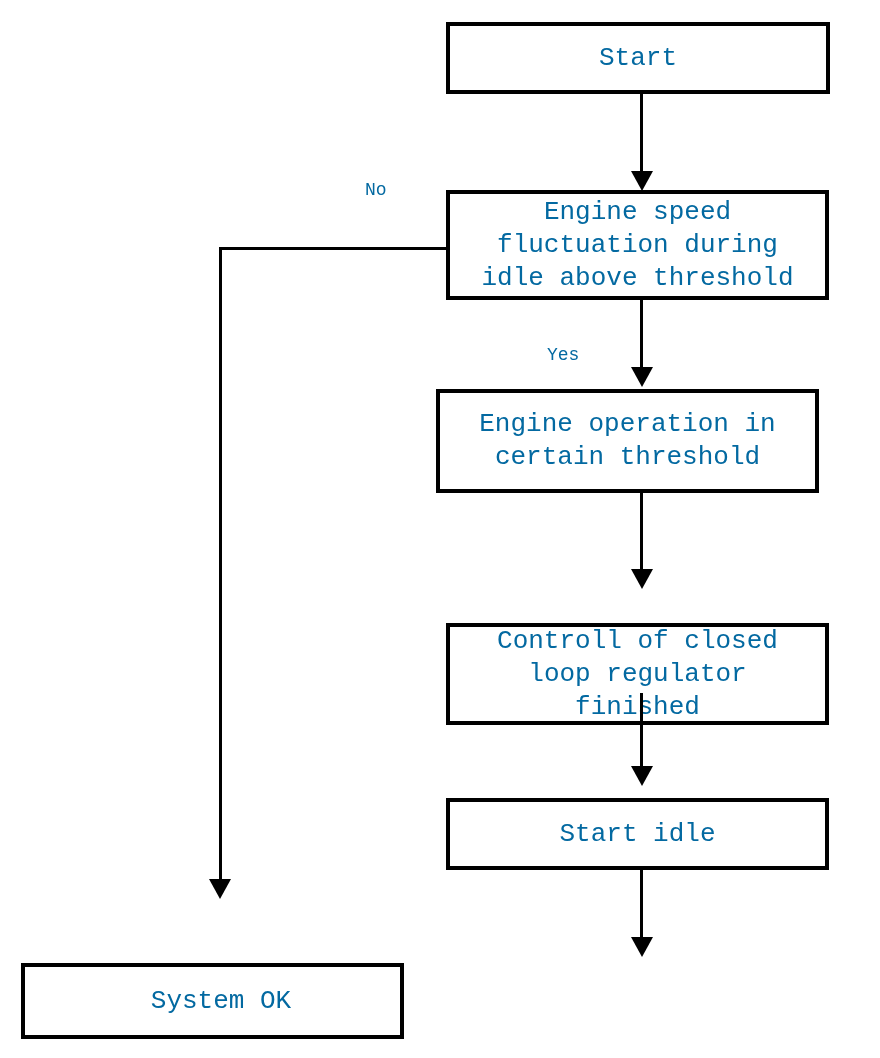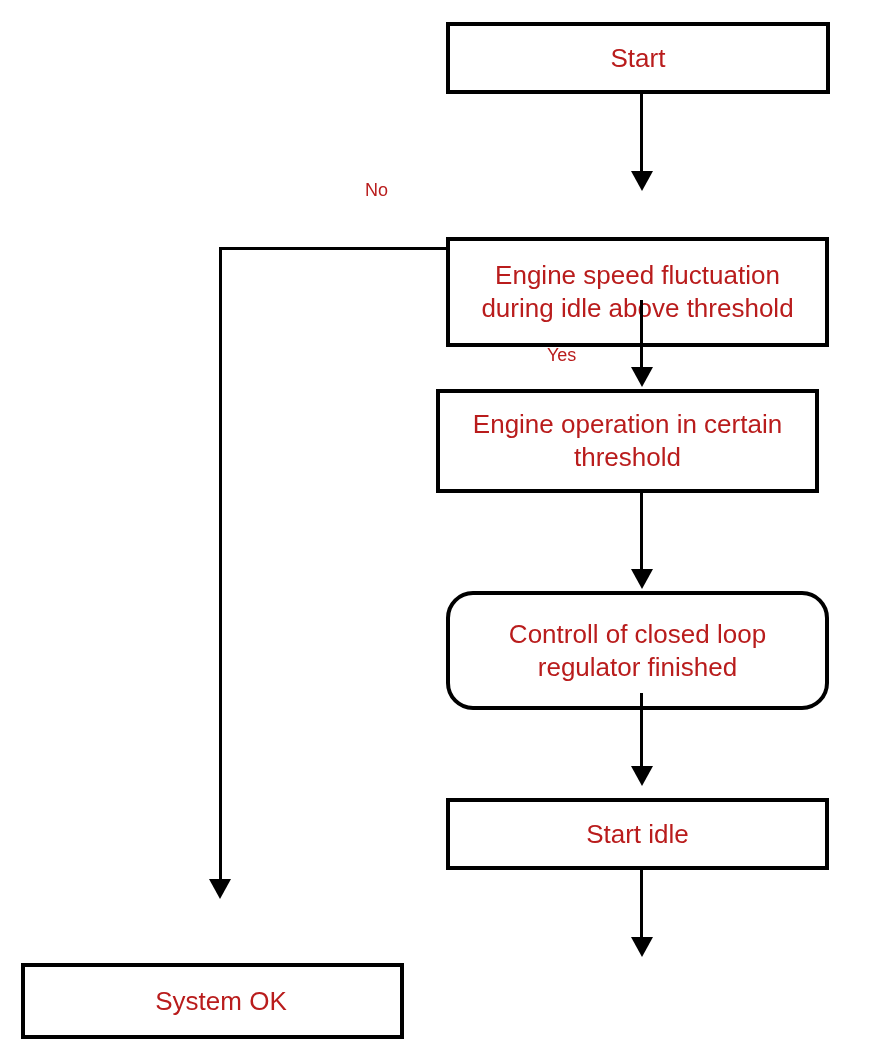--- a/index.html
+++ b/index.html
@@ -1,41 +1,41 @@
 <!DOCTYPE html>
 <html><head>
 <meta charset="utf-8">
 <style>
   html, body { margin: 0; padding: 0; background: #ffffff; }
   .canvas {
     position: relative;
     width: 880px;
     height: 1058px;
     background: #ffffff;
-    font-family: Liberation Sans, sans-serif;
-    color: #b91c1c;
+    font-family: Liberation Mono, monospace;
+    color: #0369a1;
     overflow: hidden;
   }
   .node {
     position: absolute;
     box-sizing: border-box;
     border: 4px solid #000000;
     background: #ffffff;
     display: flex;
     align-items: center;
     justify-content: center;
     text-align: center;
     font-size: 26px;
     line-height: 33px;
     padding: 0 12px;
   }
   #node-start     { left: 446px; top: 22px;  width: 384px; height: 72px; }
-  #node-decision  { left: 446px; top: 190px; width: 383px; height: 110px; margin-top: 47px; }
+  #node-decision  { left: 446px; top: 190px; width: 383px; height: 110px; }
   #node-operation { left: 436px; top: 389px; width: 383px; height: 104px; }
-  #node-control   { left: 446px; top: 591px; width: 383px; height: 119px; border-radius: 27px; }
+  #node-control   { left: 446px; top: 623px; width: 383px; height: 102px; }
   #node-idle      { left: 446px; top: 798px; width: 383px; height: 72px; }
   #node-mil       { left: 446px; top: 963px; width: 383px; height: 75px; }
   #node-system-ok { left: 21px;  top: 963px; width: 383px; height: 76px; padding-left: 29px; }
 
   .stem { position: absolute; background: #000000; }
   .head {
     position: absolute;
     width: 0; height: 0;
     border-left: 11px solid transparent;
     border-right: 11px solid transparent;

